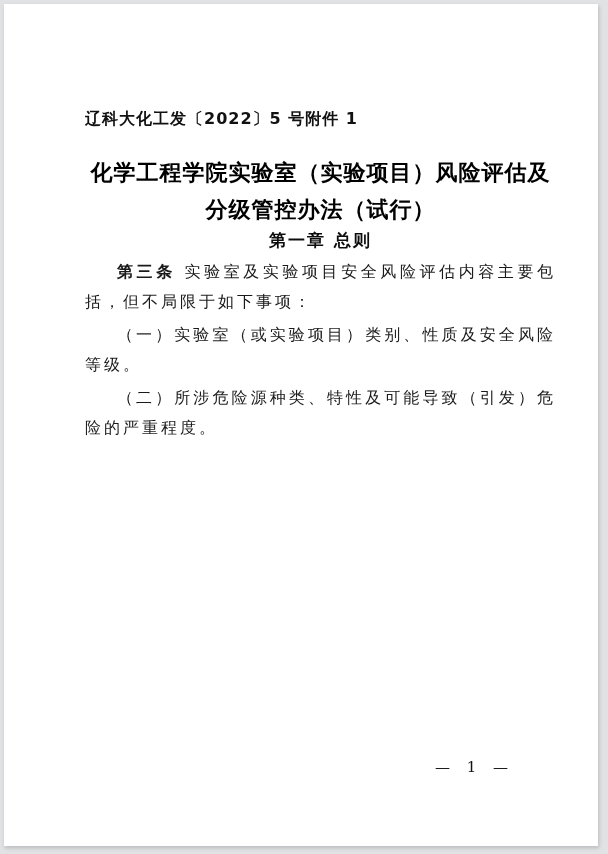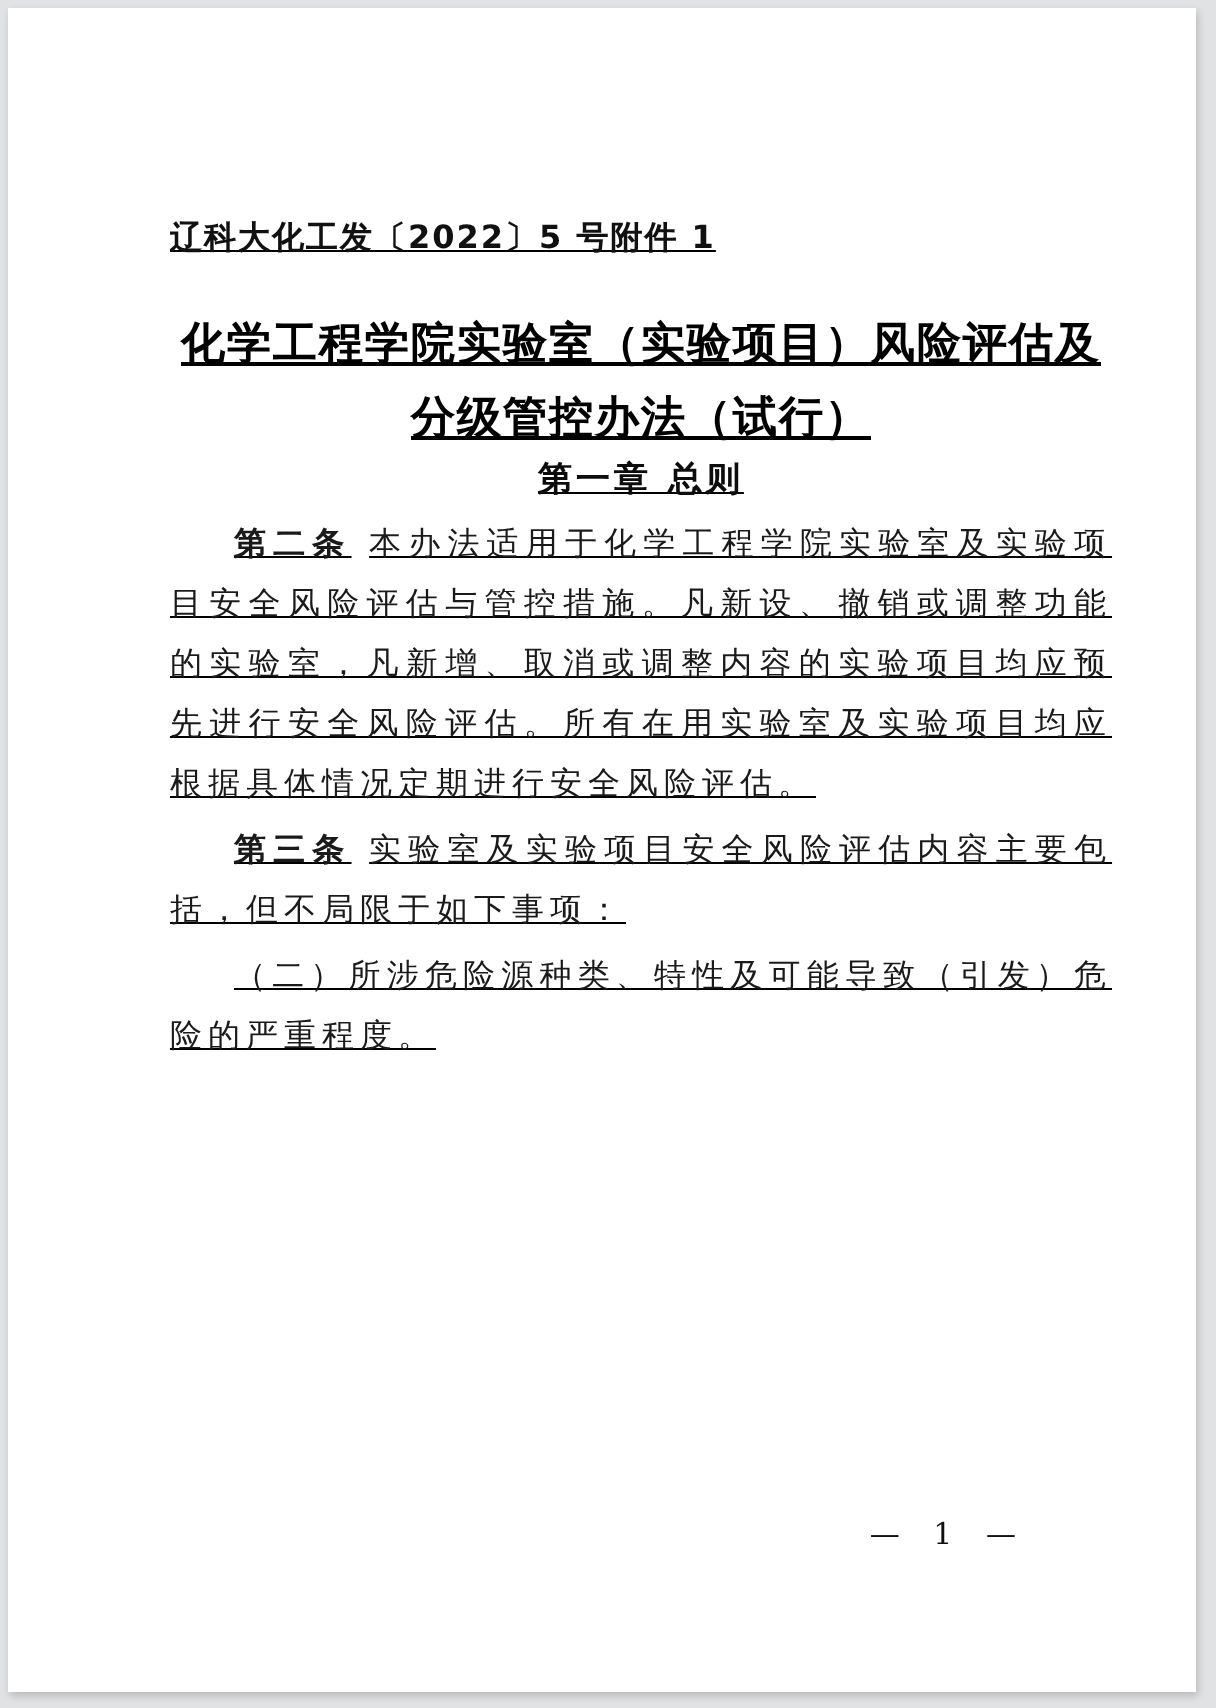--- a/index.html
+++ b/index.html
@@ -6,21 +6,21 @@
   .viewport{
     position:relative;width:608px;height:854px;overflow:hidden;
     background:#e1e2e4;
     font-family:"DejaVu Serif","Liberation Serif",serif;
   }
   .page{
     position:absolute;left:4px;top:4px;width:594px;height:842px;
     background:#ffffff;
     box-shadow:1px 2px 4px rgba(0,0,0,0.18);
   }
-  .content{padding:104px 42px 0 81px;text-decoration:underline;}
+  .content{padding:104px 42px 0 81px;}
   .doc-number{
     font-family:"DejaVu Sans","Liberation Sans",sans-serif;
     font-weight:bold;font-size:16px;color:#111;letter-spacing:1px;
     line-height:22px;
   }
   .title{
     margin-top:24px;text-align:center;font-weight:bold;
     font-size:22px;line-height:37px;color:#000;letter-spacing:1px;
   }
   .chapter{
@@ -52,28 +52,26 @@
       <div class="title">
         <div>化学工程学院实验室（实验项目）风险评估及</div>
         <div>分级管控办法（试行）</div>
       </div>
 
       <div class="chapter">第一章 总则</div>
 
       <div class="articles">
 
 
-        <p class="body-para">
-          <span class="para-label">第二条</span><span>本办法适用于化学工程学院实验室及实验项目安全风险评估与管控措施。凡新设、撤销或调整功能的实验室，凡新增、取消或调整内容的实验项目均应预先进行安全风险评估。所有在用实验室及实验项目均应根据具体情况定期进行安全风险评估。</span>
-        </p>
 
         <p class="body-para">
           <span class="para-label">第三条</span><span>实验室及实验项目安全风险评估内容主要包括，但不局限于如下事项：</span>
         </p>
 
+        <p class="body-para">（一）实验室（或实验项目）类别、性质及安全风险等级。</p>
 
         <p class="body-para">（二）所涉危险源种类、特性及可能导致（引发）危险的严重程度。</p>
 
       </div>
     </div>
 
     <div class="page-number">— 1 —</div>
   </div>
 </div>
 

